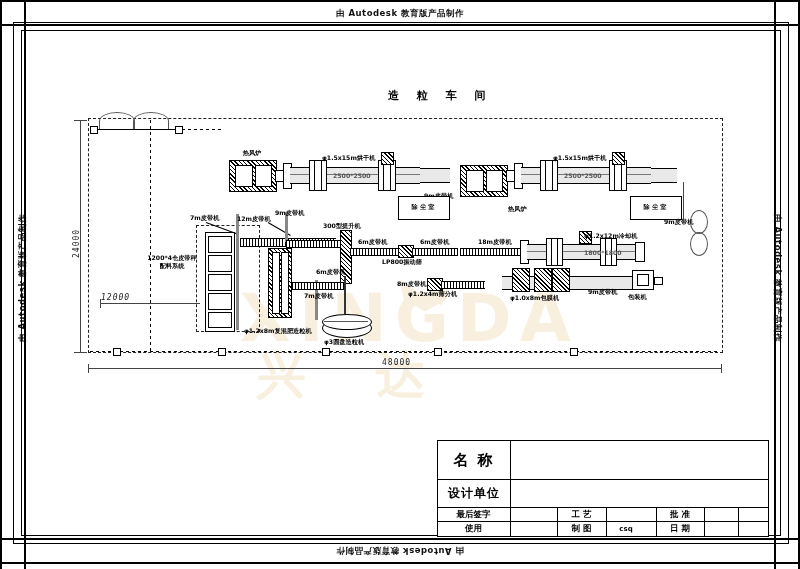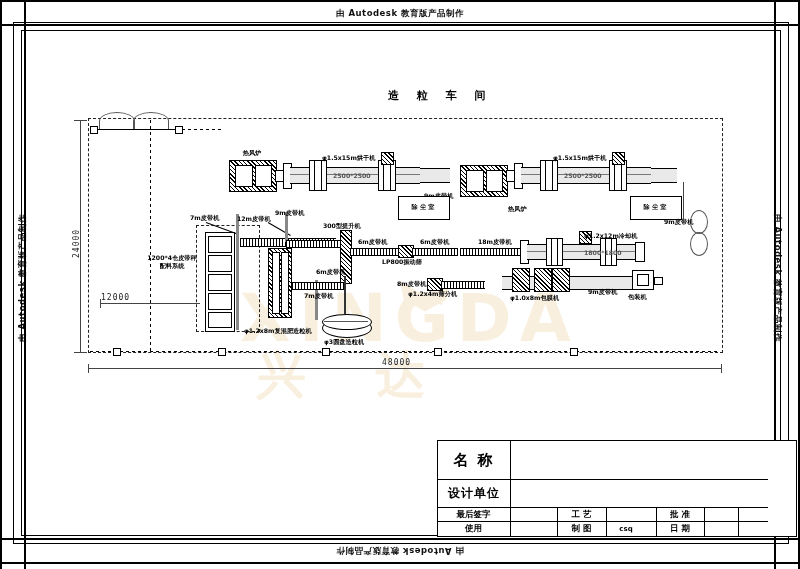--- a/index.html
+++ b/index.html
@@ -42,21 +42,21 @@
   .duct{position:absolute;border-top:1px solid #000;border-bottom:1px solid #000;background:#e9e9e9;}
   .belt{position:absolute;background:repeating-linear-gradient(90deg,#000 0 1px,#fff 1px 3px);border-top:1px solid #000;border-bottom:1px solid #000;}
   .flange{position:absolute;border:1px solid #000;background:#fff;}
   .dot-row{position:absolute;height:1px;background:repeating-linear-gradient(90deg,#000 0 3px,transparent 3px 6px);}
   .dot-col{position:absolute;width:1px;background:repeating-linear-gradient(180deg,#000 0 3px,transparent 3px 6px);}
   .arch{position:absolute;border:1px solid #555;border-bottom:none;border-radius:50% 50% 0 0;}
   .grid-node{position:absolute;width:6px;height:6px;border:1px solid #000;background:#fff;}
   .lead{position:absolute;background:#000;height:1px;transform-origin:left center;}
 
   
-  .tb{position:absolute;left:437px;top:440px;width:330px;height:95px;border:1.3px solid #000;background:#fff;padding-left:28px;}
+  .tb{position:absolute;left:437px;top:440px;width:330px;height:95px;border:1.3px solid #000;background:#fff;}
   .tb-cell{position:absolute;box-sizing:border-box;display:flex;align-items:center;justify-content:center;font-weight:bold;color:#000;}
   .tb-v{position:absolute;width:1px;background:#000;}
   .tb-h{position:absolute;height:1px;background:#000;}
   .cn{font-family:"DejaVu Sans","Liberation Sans",sans-serif;}
 </style>
 </head>
 <body>
 
 <div id="sheet">
 
@@ -101,21 +101,21 @@
   <div class="arch" style="left:690px;top:210px;width:16px;height:22px;border-radius:50%;border:1px solid #555;"></div>
   <div class="arch" style="left:690px;top:232px;width:16px;height:22px;border-radius:50%;border:1px solid #555;"></div>
 
   <div class="solid vline" style="left:80px;top:120px;height:232px;background:#444;"></div>
   <div class="solid hline" style="left:74px;top:120px;width:13px;background:#444;"></div>
   <div class="solid hline" style="left:74px;top:352px;width:13px;background:#444;"></div>
   <div class="dim-v" style="left:72px;top:258px;">24000</div>
 
   <div class="solid hline" style="left:100px;top:303px;width:100px;background:#444;"></div>
   <div class="solid vline" style="left:100px;top:299px;height:9px;background:#444;"></div>
-  <div class="dim" style="left:101px;top:293px;">12000</div>
+  <div class="dim" style="left:101px;top:293px;font-style:italic;">12000</div>
 
   <div class="solid hline" style="left:88px;top:368px;width:633px;background:#444;"></div>
   <div class="solid vline" style="left:88px;top:364px;height:9px;background:#444;"></div>
   <div class="solid vline" style="left:721px;top:364px;height:9px;background:#444;"></div>
   <div class="dim" style="left:382px;top:358px;">48000</div>
 
   <div class="dot-row" style="left:90px;top:351px;width:630px;"></div>
   <div class="grid-node" style="left:113px;top:348px;"></div>
   <div class="grid-node" style="left:218px;top:348px;"></div>
   <div class="grid-node" style="left:322px;top:348px;"></div>

